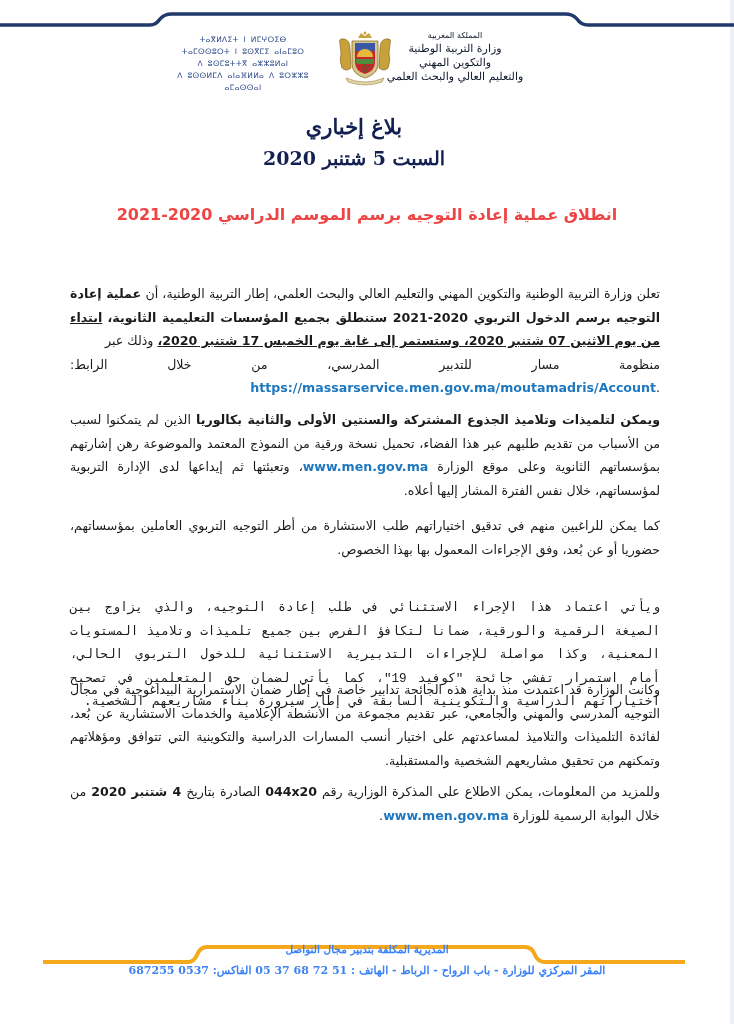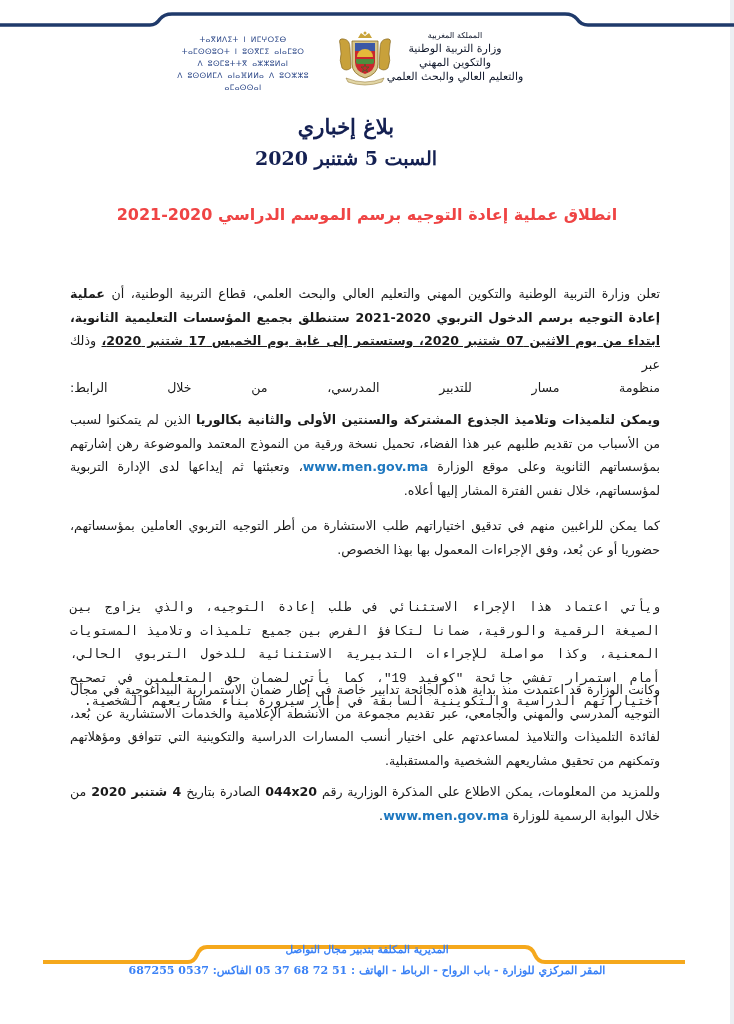--- a/index.html
+++ b/index.html
@@ -18,21 +18,21 @@
       font-family: "DejaVu Sans Mono", monospace; letter-spacing: 0.3px;
     }
     .ministry-ar {
       position: absolute; left: 380px; top: 2px; width: 150px; direction: rtl;
       text-align: center; color: #0f172a; font-family: "DejaVu Serif", serif;
     }
     .ministry-ar .l1 { font-size: 8px; line-height: 12px; }
     .ministry-ar .l2, .ministry-ar .l3, .ministry-ar .l4 { font-size: 11px; line-height: 14px; }
     .emblem { position: absolute; left: 334px; top: 2px; width: 62px; height: 58px; }
 
-    .title-block { position: absolute; top: 112px; left: 0; width: 644px; text-align: center; direction: rtl; padding-left: 24px; }
+    .title-block { position: absolute; top: 112px; left: 8px; width: 644px; text-align: center; direction: rtl; padding-left: 24px; }
     .title-main { font-size: 21px; font-weight: bold; color: #142052; line-height: 30px; font-family: "DejaVu Serif", serif; }
     .title-date { font-size: 19px; font-weight: bold; color: #142052; line-height: 32px; font-family: "DejaVu Serif", serif; }
     .subject { position: absolute; top: 203px; left: 0; width: 734px; text-align: center; direction: rtl;
       font-size: 16px; font-weight: bold; color: #ef4444; line-height: 24px; }
 
     .body-text { position: absolute; left: 70px; width: 590px; direction: rtl; text-align: justify; font-size: 12.6px; line-height: 23.5px; color: #1a1a1a; }
     .body-text p { margin: 0; }
     .p1 { top: 282px; }
     .p2 { top: 408px; }
     .p3 { top: 514px; }
@@ -95,24 +95,25 @@
 
 <div class="title-block">
   <div class="title-main">بلاغ إخباري</div>
   <div class="title-date">السبت 5 شتنبر 2020</div>
 </div>
 
 <div class="subject">انطلاق عملية إعادة التوجيه برسم الموسم الدراسي 2020-2021</div>
 
 <div class="body-text p1">
   <p>
-    <span>تعلن وزارة التربية الوطنية والتكوين المهني والتعليم العالي والبحث العلمي، قطاع التربية الوطنية، أن </span><span class="b">عملية إعادة التوجيه برسم الدخول التربوي 2020-2021 ستنطلق بجميع المؤسسات التعليمية الثانوية،</span>
+    <span>تعلن وزارة التربية الوطنية والتكوين المهني والتعليم العالي والبحث العلمي، إطار التربية الوطنية، أن </span><span class="b">عملية إعادة التوجيه برسم الدخول التربوي 2020-2021 ستنطلق بجميع المؤسسات التعليمية الثانوية،</span>
     <span class="u">ابتداء من يوم الاثنين 07 شتنبر 2020، وستستمر إلى غاية يوم الخميس 17 شتنبر 2020،</span><span> وذلك عبر</span>
   </p>
   <p class="spread">منظومة مسار للتدبير المدرسي، من خلال الرابط:</p>
+  <p class="url-line"><span>.</span><a class="link">https://massarservice.men.gov.ma/moutamadris/Account</a></p>
 </div>
 
 <div class="body-text p2">
   <p>
     <span class="b">ويمكن لتلميذات وتلاميذ الجذوع المشتركة والسنتين الأولى والثانية بكالوريا</span><span> الذين لم يتمكنوا لسبب من الأسباب من تقديم طلبهم عبر هذا الفضاء، تحميل نسخة ورقية من النموذج المعتمد والموضوعة رهن إشارتهم بمؤسساتهم الثانوية وعلى موقع الوزارة </span><a class="link">www.men.gov.ma</a><span>، وتعبئتها ثم إيداعها لدى الإدارة التربوية لمؤسساتهم، خلال نفس الفترة المشار إليها أعلاه.</span>
   </p>
 </div>
 
 <div class="body-text p3">
   <p>كما يمكن للراغبين منهم في تدقيق اختياراتهم طلب الاستشارة من أطر التوجيه التربوي العاملين بمؤسساتهم، حضوريا أو عن بُعد، وفق الإجراءات المعمول بها بهذا الخصوص.</p>

